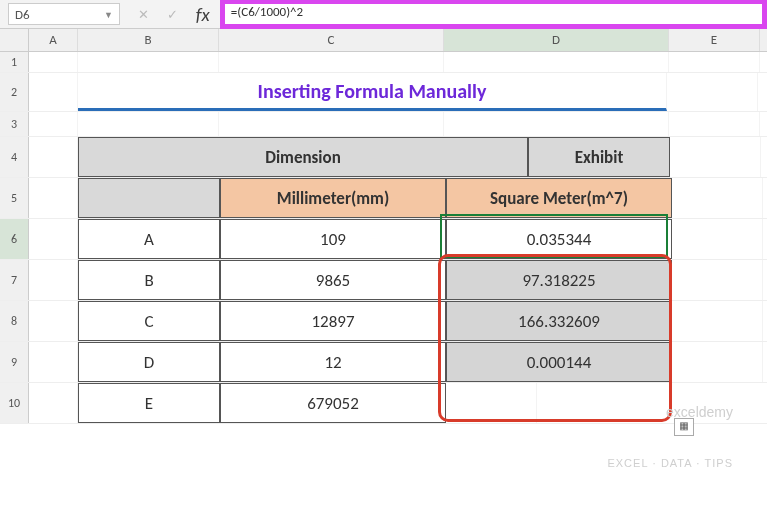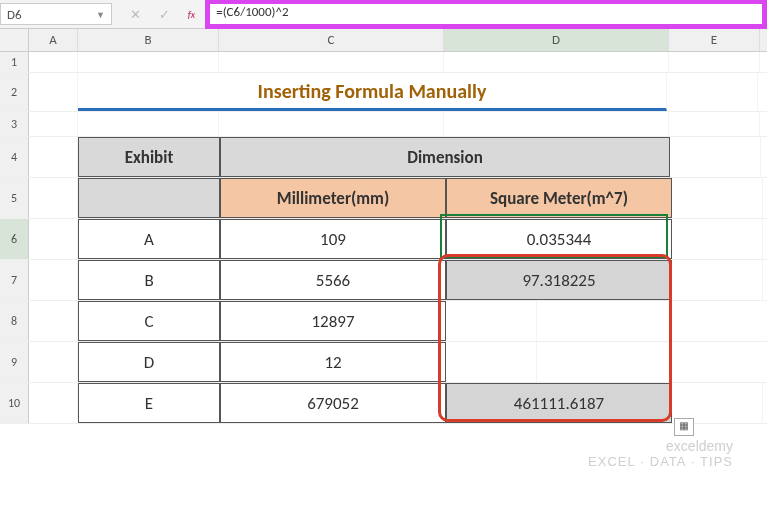--- a/index.html
+++ b/index.html
@@ -13,21 +13,21 @@
     overflow: hidden;
     position: relative;
   }
   
   .formula-bar {
     display: flex;
     align-items: center;
     height: 28px;
     border-bottom: 1px solid #ccc;
     background: #f3f3f3;
-    padding-left: 0;
+    padding-left: 8px;
   }
   .name-box {
     width: 98px;
     height: 20px;
     background: #fff;
     border: 1px solid #ccc;
     display: flex;
     align-items: center;
     padding: 0 6px;
     font-size: 13px;
@@ -38,22 +38,22 @@
   .fb-icons {
     display: flex;
     align-items: center;
     gap: 18px;
     padding: 0 18px;
     color: #bbb;
     font-size: 13px;
   }
   .fx-label {
     font-style: italic;
-    font-size: 10px;
-    color: #be185d;
+    font-size: 19px;
+    color: #404040;
     padding-right: 10px;
   }
   .formula-input {
     flex: 1;
     height: 20px;
     background: #fff;
     border: 5px solid #d946ef;
     display: flex;
     align-items: flex-start;
     padding: 0 6px;
@@ -124,21 +124,21 @@
   .r3 { height: 24px; }
   .r4 { height: 40px; }
   .r5 { height: 40px; }
   .rd { height: 40px; }
   .r11 { height: 24px; }
 
   
   .title-cell {
     font-size: 20px;
     font-weight: bold;
-    color: #a16207;
+    color: #6d28d9;
     border-bottom: 3px solid #2a6db8;
     width: 588px; 
     justify-content: center;
   }
 
   
   .th {
     background: #d9d9d9;
     font-weight: bold;
     font-size: 17px;
@@ -184,21 +184,21 @@
     position: absolute;
     right: 34px;
     bottom: 42px;
     font-size: 14px;
     color: #cfcfcf;
     text-align: right;
     line-height: 1.1;
     font-family: Arial, sans-serif;
     pointer-events: none;
   }
-  .watermark .s { font-size: 13px; letter-spacing: 1px; }
+  .watermark .s { font-size: 11px; letter-spacing: 1px; margin-top: 37px; }
 </style>
 </head>
 <body>
 
 <div class="formula-bar">
   <div class="name-box">
     <span>D6</span>
     <span class="dd">▼</span>
   </div>
   <div class="fb-icons">
@@ -245,22 +245,22 @@
       <div class="cell cA"></div>
       <div class="cell cB"></div>
       <div class="cell cC"></div>
       <div class="cell cD"></div>
       <div class="cell cE"></div>
     </div>
 
     <div class="row r4">
       <div class="rh">4</div>
       <div class="cell cA"></div>
+      <div class="cell th" style="width:448px">Dimension</div>
       <div class="cell cB th">Exhibit</div>
-      <div class="cell th" style="width:448px">Dimension</div>
       <div class="cell cE"></div>
     </div>
 
     <div class="row r5">
       <div class="rh">5</div>
       <div class="cell cA"></div>
       <div class="cell cB th"></div>
       <div class="cell cC th mm">Millimeter(mm)</div>
       <div class="cell cD th sq">Square Meter(m^7)</div>
       <div class="cell cE"></div>
@@ -271,44 +271,45 @@
       <div class="cell cA"></div>
       <div class="cell cB td">A</div>
       <div class="cell cC td">109</div>
       <div class="cell cD td">0.035344</div>
       <div class="cell cE"></div>
     </div>
     <div class="row rd">
       <div class="rh">7</div>
       <div class="cell cA"></div>
       <div class="cell cB td">B</div>
-      <div class="cell cC td">5566</div>
+      <div class="cell cC td">9865</div>
       <div class="cell cD td gray">97.318225</div>
       <div class="cell cE"></div>
     </div>
     <div class="row rd">
       <div class="rh">8</div>
       <div class="cell cA"></div>
       <div class="cell cB td">C</div>
       <div class="cell cC td">12897</div>
+      <div class="cell cD td gray">166.332609</div>
       <div class="cell cE"></div>
     </div>
     <div class="row rd">
       <div class="rh">9</div>
       <div class="cell cA"></div>
       <div class="cell cB td">D</div>
       <div class="cell cC td">12</div>
+      <div class="cell cD td gray">0.000144</div>
       <div class="cell cE"></div>
     </div>
     <div class="row rd">
       <div class="rh">10</div>
       <div class="cell cA"></div>
       <div class="cell cB td">E</div>
       <div class="cell cC td">679052</div>
-      <div class="cell cD td gray">461111.6187</div>
       <div class="cell cE"></div>
     </div>
 
 
     <div class="active-cell-overlay" style="left:440px; top:162px; width:224px; height:40px;"></div>
 
     <div class="red-highlight" style="left:438px; top:202px; width:228px; height:162px;"></div>
 
     <div class="autofill-btn" style="left:674px; top:366px;">▦</div>
   </div>

